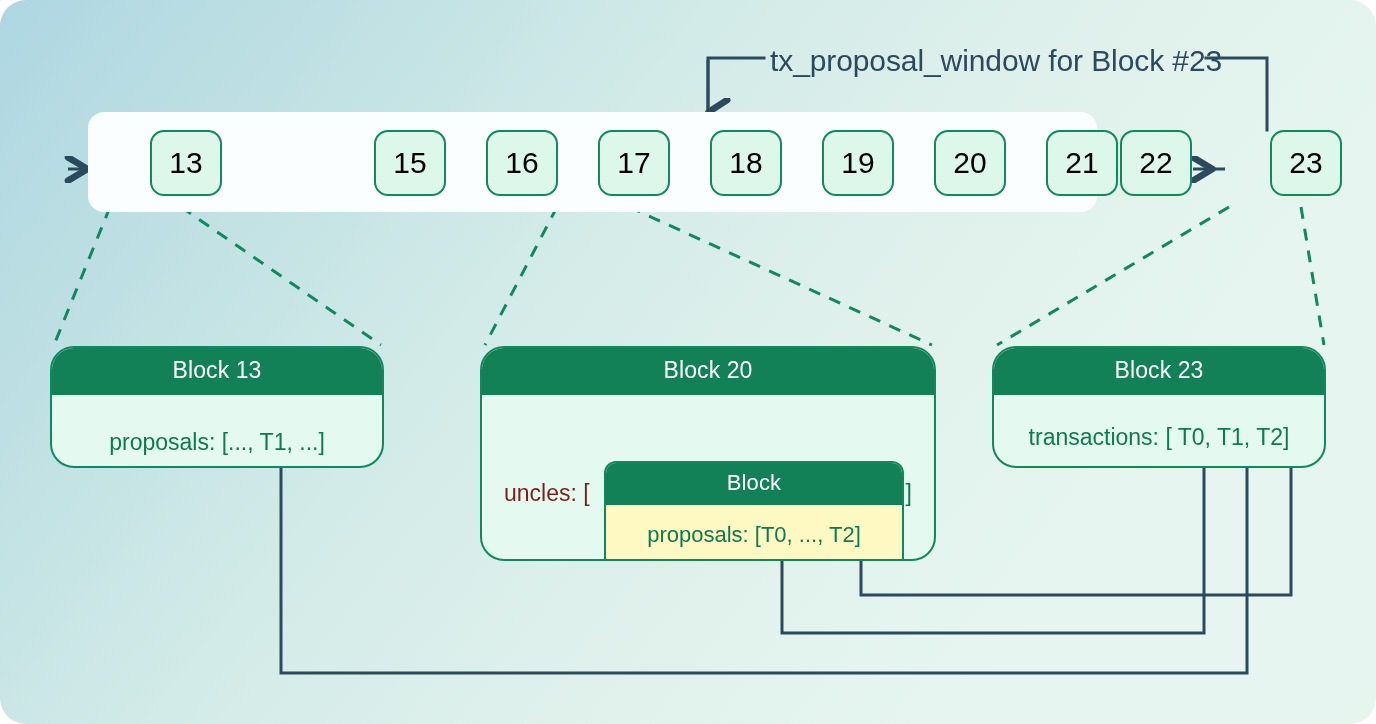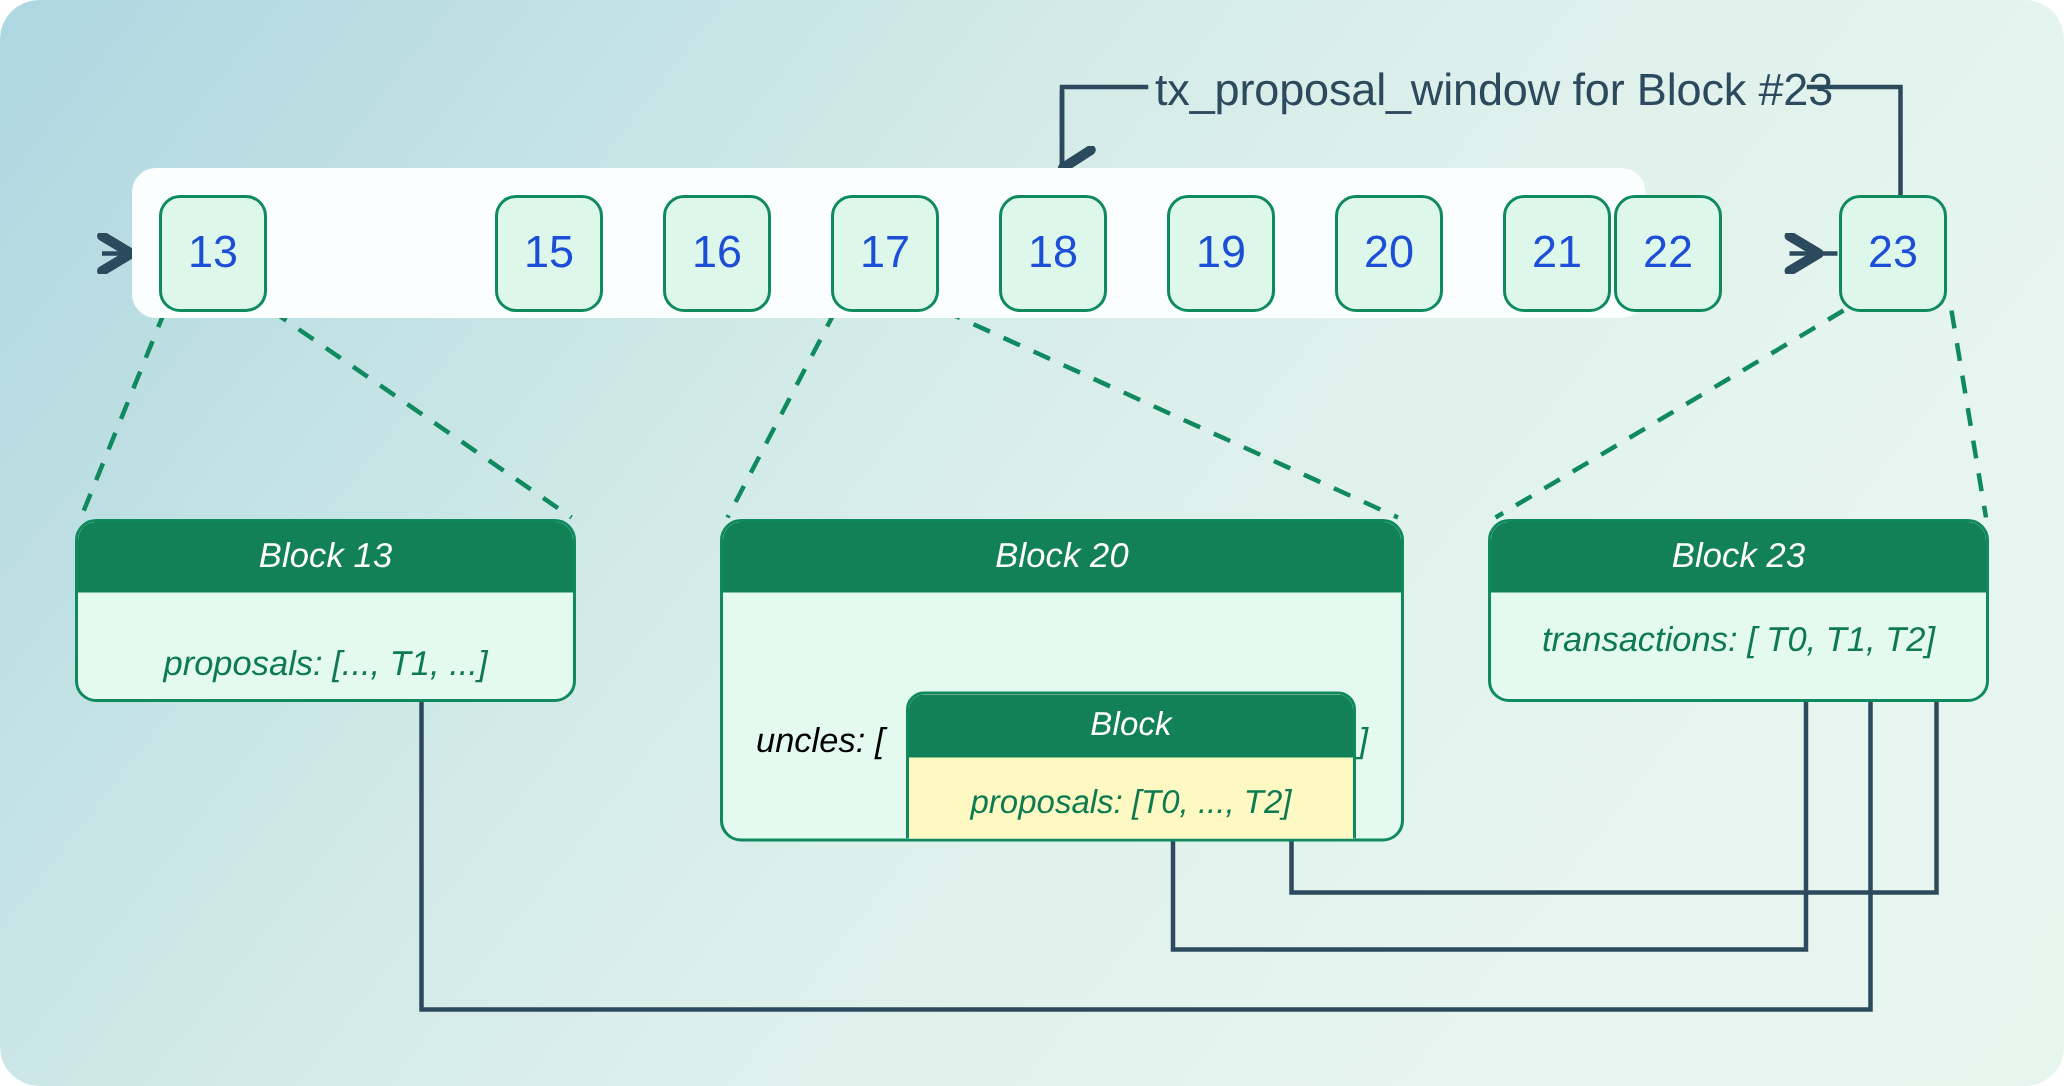--- a/index.html
+++ b/index.html
@@ -48,42 +48,42 @@
     position: absolute;
     left: 0px;
     top: 130px;
     width: 1376px;
     height: 78px;
   }
   .chain-block {
     position: absolute;
     top: 0;
     width: 72px;
-    height: 78px;
+    height: 66px;
     background: #ddf7ea;
     border: 2.5px solid #0f8a5f;
     border-radius: 14px;
     box-sizing: border-box;
     display: flex;
     align-items: center;
     justify-content: center;
     font-size: 30px;
-    color: #1d4ed8;
+    color: #000000;
     letter-spacing: 0px;
+    margin-left: 44px;
   }
 
   
   .card {
     position: absolute;
     border: 2.5px solid #0f8a5f;
-    border-radius: 14px;
+    border-radius: 24px;
     box-sizing: border-box;
     background: #e4faf1;
     overflow: hidden;
-    font-style: italic;
   }
   .card-header {
     background: #128157;
     color: #ffffff;
     font-size: 23px;
     text-align: center;
     padding: 9px 0 11px 0;
     letter-spacing: 0.1px;
   }
   .card-body {
@@ -96,21 +96,21 @@
   #card-13 { left: 50px; top: 346px; width: 334px; height: 122px; }
   #card-13 .card-body { text-align: center; padding-top: 34px; }
 
   #card-17 { left: 480px; top: 346px; width: 456px; height: 215px; }
   #card-17 .card-body { height: 167px; }
   .uncles-open {
     position: absolute;
     left: 22px;
     top: 85px;
     font-size: 23px;
-    color: #000000;
+    color: #7f1d1d;
   }
   .uncles-close {
     position: absolute;
     right: 22px;
     top: 85px;
     font-size: 23px;
     color: #0d7a52;
   }
   #inner-block {
     position: absolute;
@@ -121,21 +121,21 @@
     border: 2.5px solid #0f8a5f;
     border-radius: 12px;
     box-sizing: border-box;
     background: #fef9c3;
     overflow: hidden;
   }
   #inner-block .card-header { font-size: 22px; padding: 7px 0 9px 0; }
   #inner-block .card-body { text-align: center; padding-top: 17px; font-size: 22px; }
 
   #card-23 { left: 992px; top: 346px; width: 334px; height: 122px; }
-  #card-23 .card-body { text-align: center; padding-top: 18px; }
+  #card-23 .card-body { text-align: center; padding-top: 1px; margin-top: 28px; }
 </style>
 </head>
 <body>
 
 <div id="canvas">
 
   <svg id="svg-layer" viewBox="0 0 1376 724" xmlns="http://www.w3.org/2000/svg">
     <defs>
       <marker id="arrowL" markerWidth="9" markerHeight="9" refX="7.5" refY="4.5" orient="auto">
         <path d="M7.5 0.6 L1 4.5 L7.5 8.4" fill="none" stroke="#2c4a5e" stroke-width="2.2" stroke-linecap="round" stroke-linejoin="round"></path>

